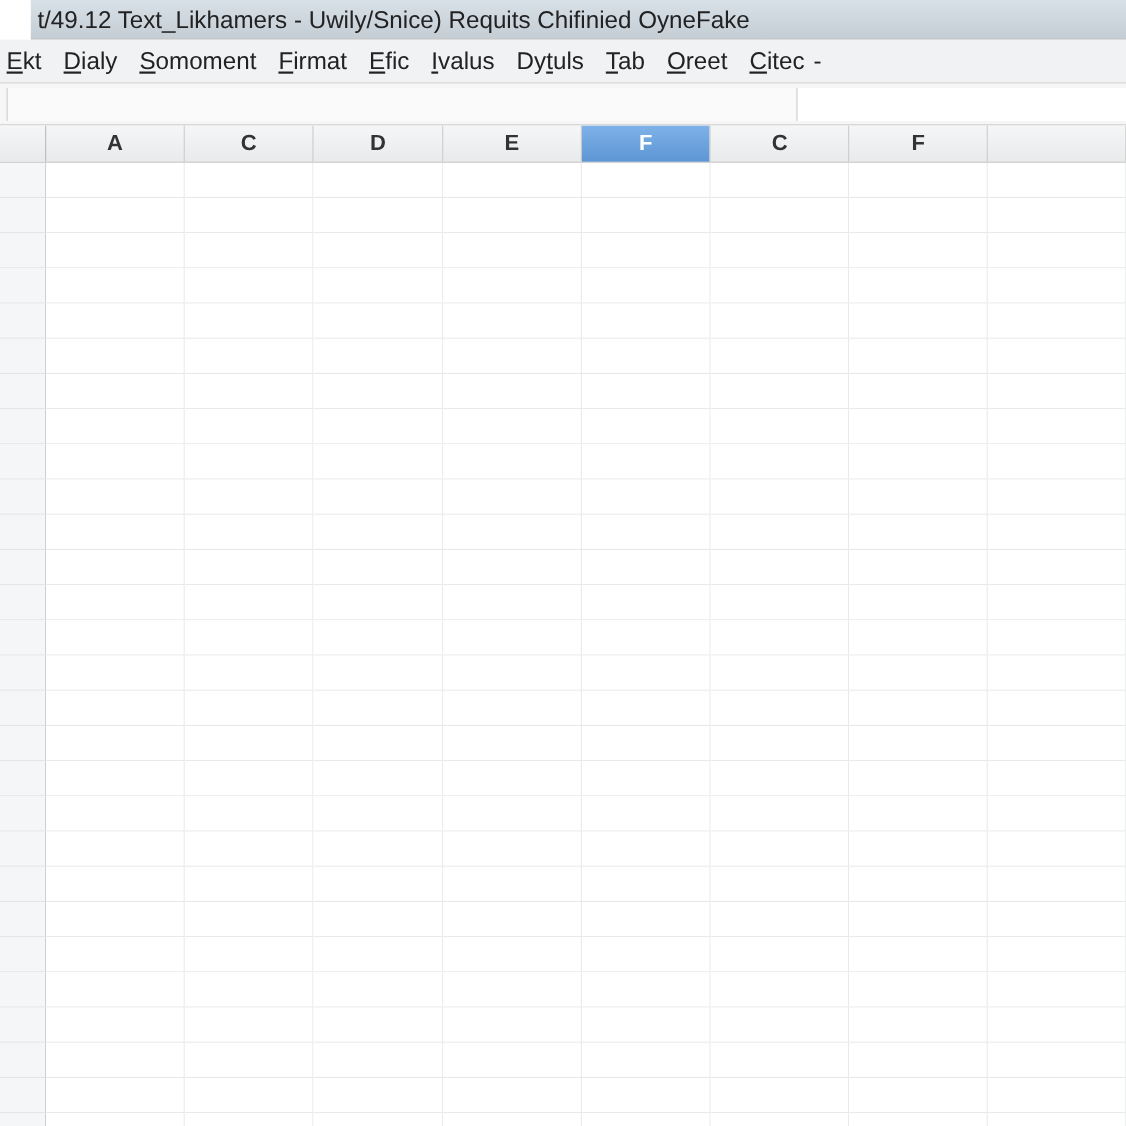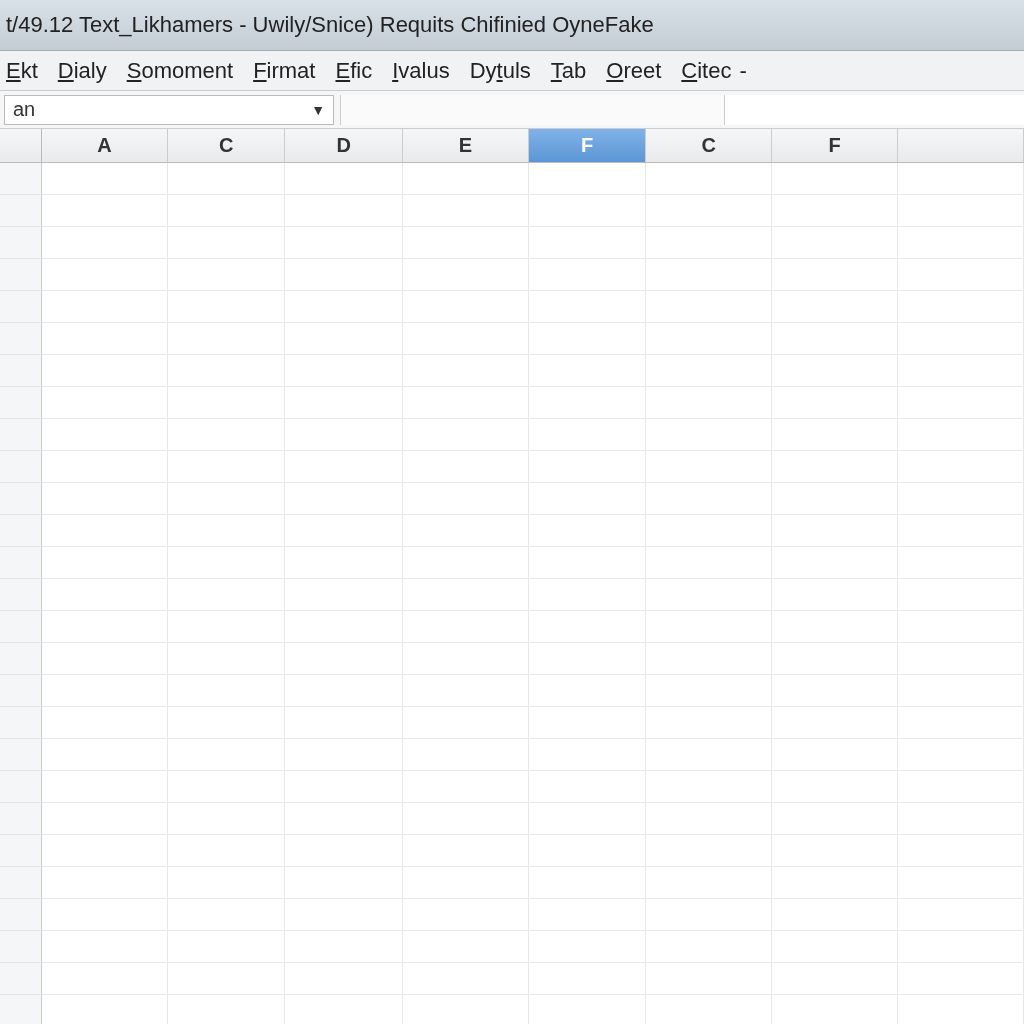--- a/index.html
+++ b/index.html
@@ -1,28 +1,29 @@
 <!DOCTYPE html>
 <html><head>
 <meta charset="utf-8">
 <style>
   * { box-sizing: border-box; margin: 0; padding: 0; }
   html, body { width: 1024px; height: 1024px; overflow: hidden; font-family: Arial, sans-serif; background: #fff; }
   
   .titlebar {
-    height: 51px;
+    height: 36px;
     background: linear-gradient(#d8e0e8, #c4ccd4);
     display: flex;
     align-items: center;
     padding-left: 6px;
     font-size: 22px;
     color: #222;
     border-bottom: 1px solid #aaa;
     white-space: nowrap;
     overflow: hidden;
+    margin-left: 28px;
   }
   
   .menubar {
     height: 40px;
     background: #f0f2f4;
     display: flex;
     align-items: center;
     padding-left: 6px;
     gap: 20px;
     font-size: 22px;
@@ -159,24 +160,20 @@
     <span class="menu-item"><span class="underline">E</span>fic</span>
     <span class="menu-item"><span class="underline">I</span>valus</span>
     <span class="menu-item">Dy<span class="underline">t</span>uls</span>
     <span class="menu-item"><span class="underline">T</span>ab</span>
     <span class="menu-item"><span class="underline">O</span>reet</span>
     <span class="menu-item"><span class="underline">C</span>itec</span>
     <span class="trailing-dash">-</span>
   </div>
 
 <div class="toolbar">
-  <div class="name-box">
-    <span>an</span>
-    <span class="chevron">▼</span>
-  </div>
   <div class="formula-area"></div>
   <div class="formula-right"></div>
 </div>
 
 <div class="grid-wrap">
   <div class="col-headers" id="colheaders">
     <div class="rowhead-corner"></div>
   <div class="col-header" style="width: 150px;">A</div>
       <div class="col-header" style="width: 140px;">C</div>
       <div class="col-header" style="width: 140px;">D</div>

